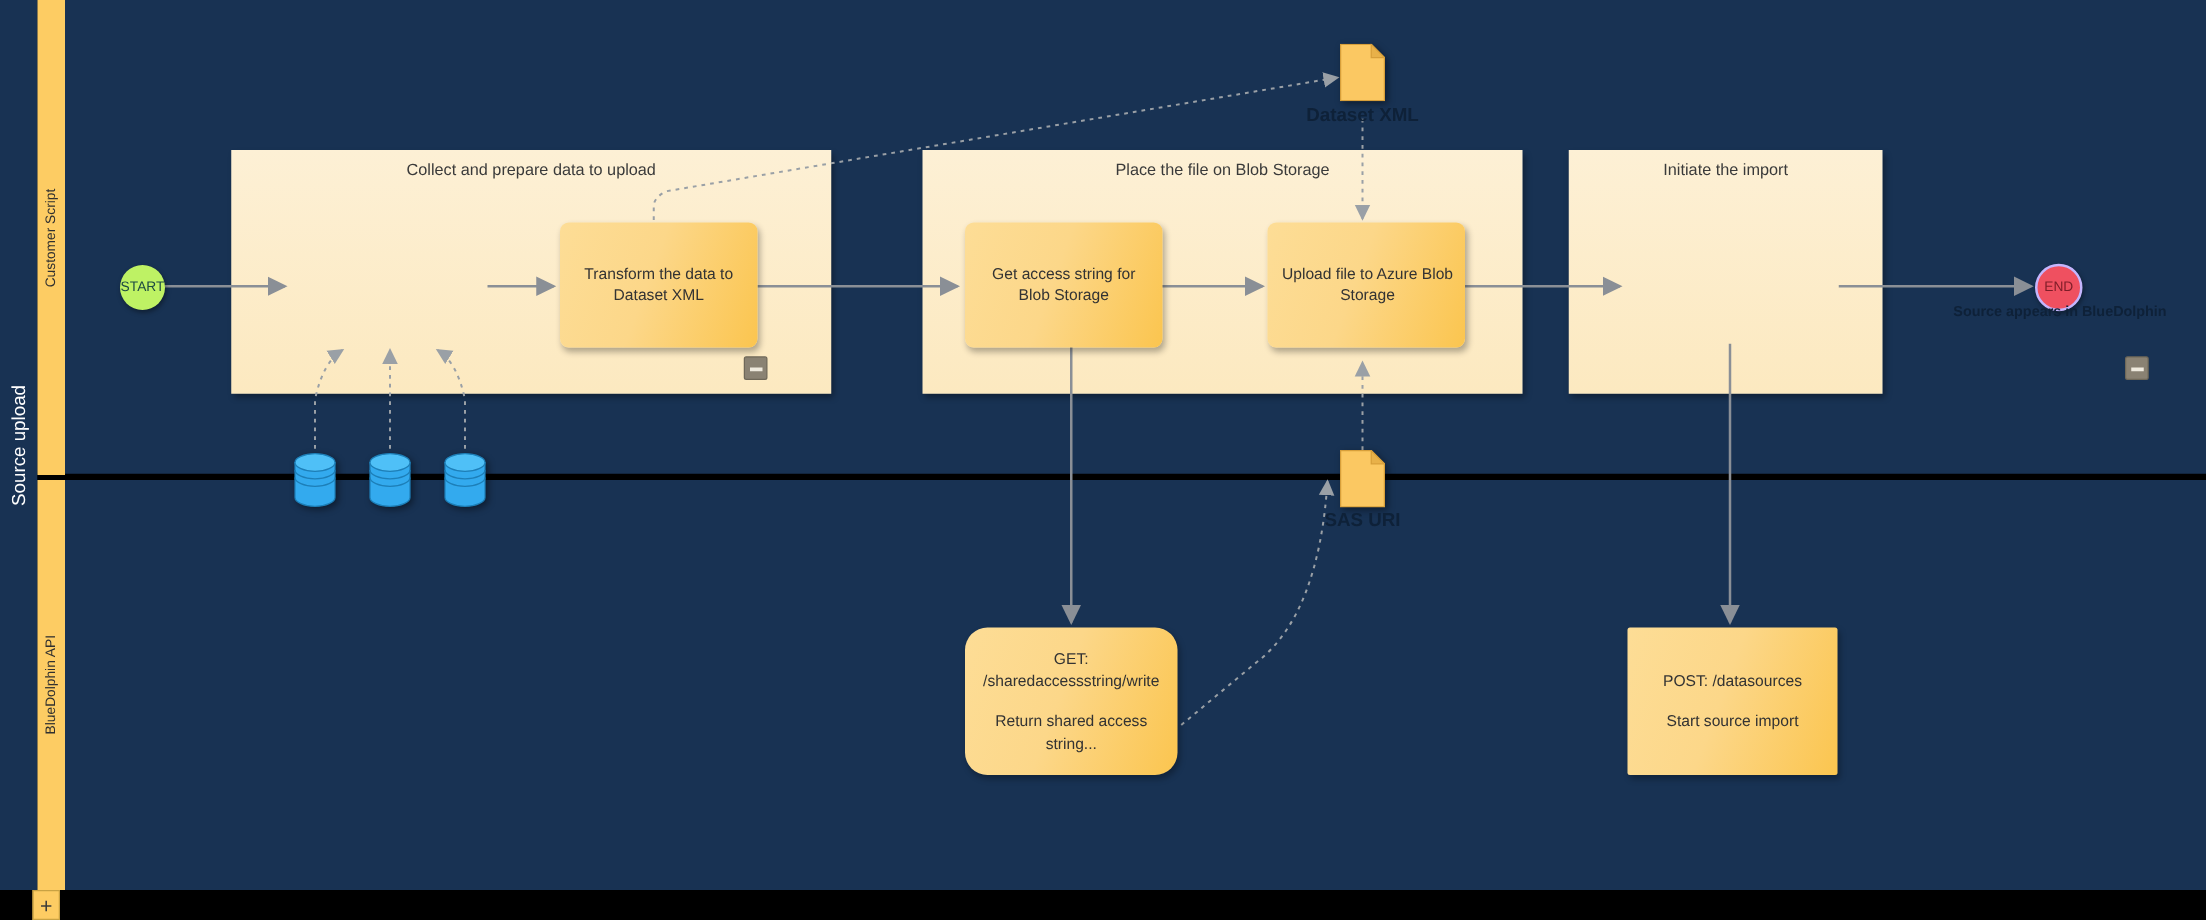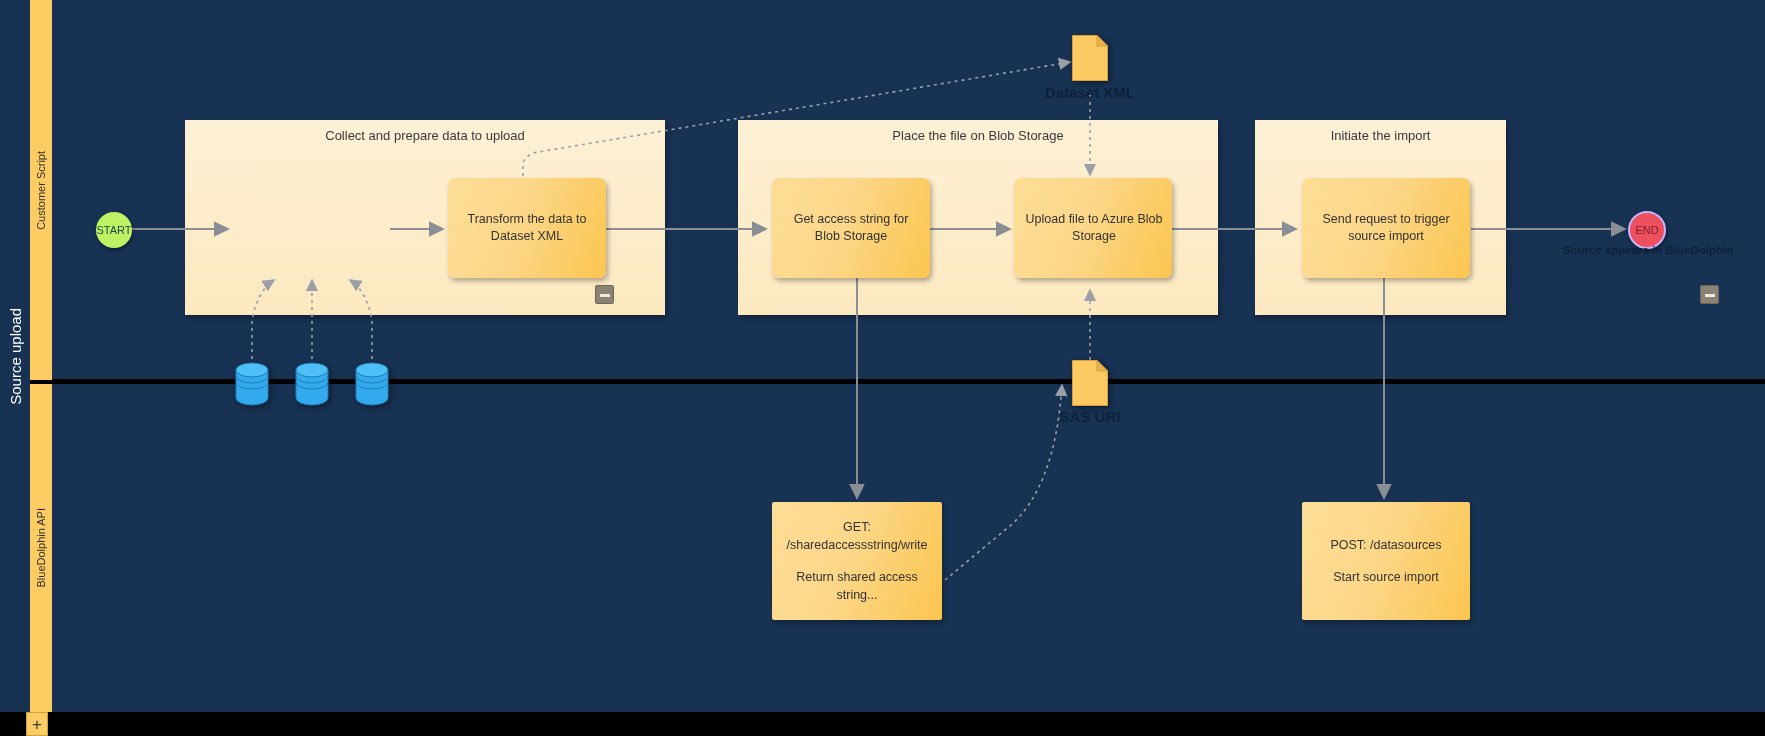--- a/index.html
+++ b/index.html
@@ -147,23 +147,22 @@
     <span>START</span>
   </div>
   <div class="event ev-end" style="left:1628px;top:211px;width:38px;height:38px;">
     <span>END</span>
   </div>
   <div class="end-label" style="left:1553px;top:244px;width:190px;text-align:center;">Source appears in BlueDolphin</div>
 
   <div class="task" style="left:448px;top:178px;width:158px;height:100px;">Transform the data to Dataset XML</div>
   <div class="task" style="left:772px;top:178px;width:158px;height:100px;">Get access string for Blob Storage</div>
   <div class="task" style="left:1014px;top:178px;width:158px;height:100px;padding-left:10px;">Upload file to Azure Blob Storage</div>
-  <div class="task" style="left:1302px;top:178px;width:168px;height:100px;">Send request to trigger source import</div>
-
-  <div class="msgbox" style="left:772px;top:502px;width:170px;height:118px;">
+
+  <div class="msgbox" style="left:772px;top:502px;width:170px;height:118px;border-radius:18px;">
     <div>GET:</div>
     <div>/sharedaccessstring/write</div>
     <div class="ln2">Return shared access string...</div>
   </div>
   <div class="msgbox" style="left:1302px;top:502px;width:168px;height:118px;">
     <div>POST: /datasources</div>
     <div class="ln2">Start source import</div>
   </div>
 
   <div class="doc" style="left:1072px;top:35px;">

